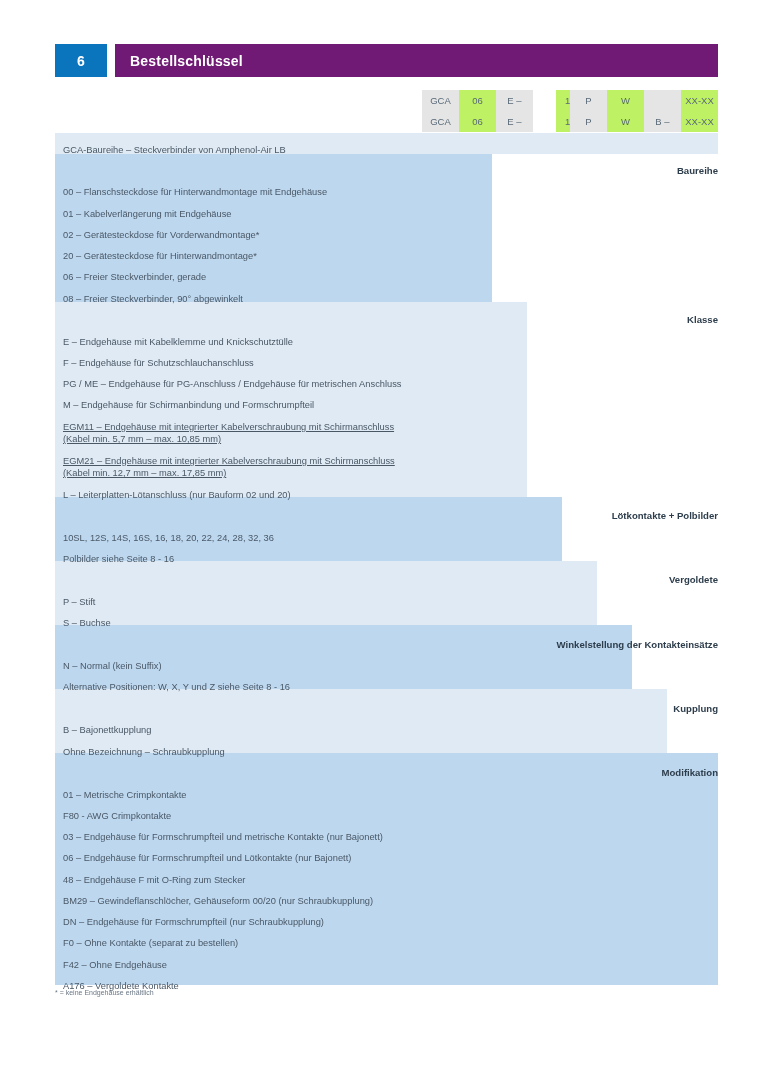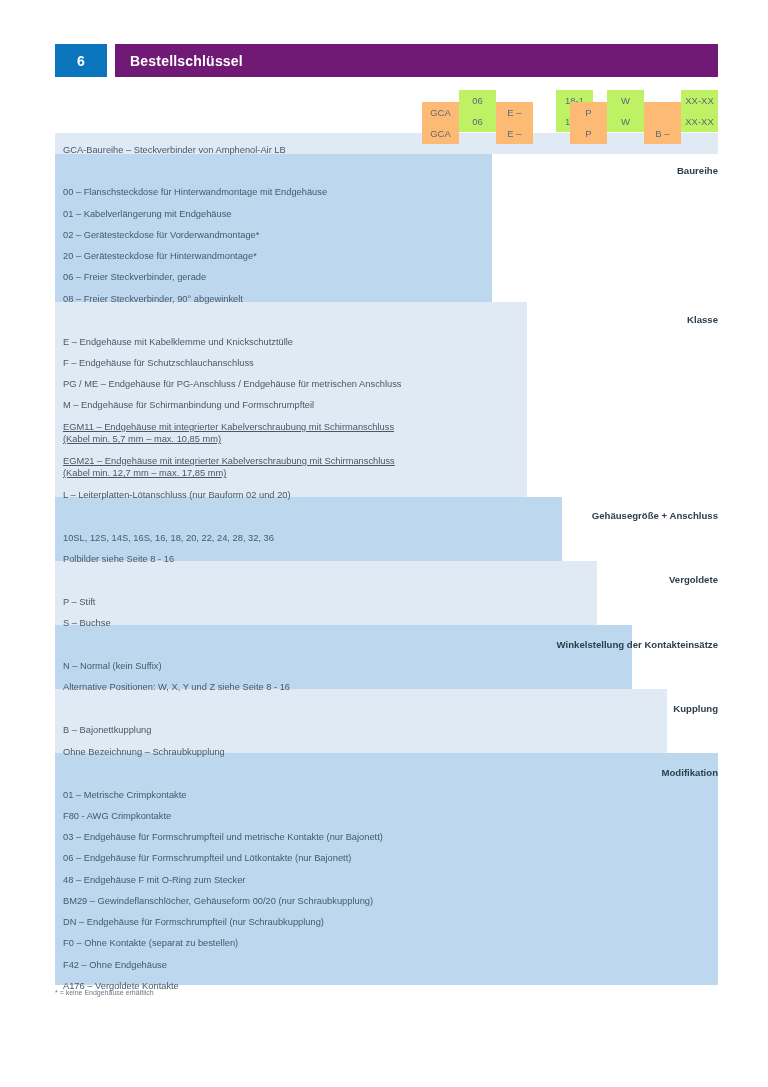--- a/index.html
+++ b/index.html
@@ -30,21 +30,21 @@
     letter-spacing:.2px;
   }
 
   
   .code-hdr{position:absolute;left:422px;top:90px;width:296px;height:42px;}
   .code-col{
     position:absolute;top:0;height:42px;
     display:flex;flex-direction:column;
   }
   .code-col.sh{background:#bef264;}
-  .code-col.lt{background:#fdba74;margin-top:12px;}
+  .code-col.lt{background:#e5e5e5;}
   .code-cell{
     height:21px;line-height:21px;
     font-size:9.5px;color:#5a6a78;
     text-align:center;
   }
 
   
   .stair{position:absolute;}
 
   
@@ -139,21 +139,21 @@
       <div class="row head">Klasse</div>
       <div class="row">E – Endgehäuse mit Kabelklemme und Knickschutztülle</div>
       <div class="row">F – Endgehäuse für Schutzschlauchanschluss</div>
       <div class="row">PG / ME – Endgehäuse für PG-Anschluss / Endgehäuse für metrischen Anschluss</div>
       <div class="row">M – Endgehäuse für Schirmanbindung und Formschrumpfteil</div>
       <div class="row two">EGM11 – Endgehäuse mit integrierter Kabelverschraubung mit Schirmanschluss
 (Kabel min. 5,7 mm – max. 10,85 mm)</div>
       <div class="row two">EGM21 – Endgehäuse mit integrierter Kabelverschraubung mit Schirmanschluss
 (Kabel min. 12,7 mm – max. 17,85 mm)</div>
       <div class="row">L – Leiterplatten-Lötanschluss (nur Bauform 02 und 20)</div>
-      <div class="row head">Gehäusegröße + Anschluss</div>
+      <div class="row head">Lötkontakte + Polbilder</div>
       <div class="row">10SL, 12S, 14S, 16S, 16, 18, 20, 22, 24, 28, 32, 36</div>
       <div class="row">Polbilder siehe Seite 8 - 16</div>
       <div class="row head">Vergoldete</div>
       <div class="row">P – Stift</div>
       <div class="row">S – Buchse</div>
       <div class="row head">Winkelstellung der Kontakteinsätze</div>
       <div class="row">N – Normal (kein Suffix)</div>
       <div class="row">Alternative Positionen: W, X, Y und Z siehe Seite 8 - 16</div>
       <div class="row head">Kupplung</div>
       <div class="row">B – Bajonettkupplung</div>

